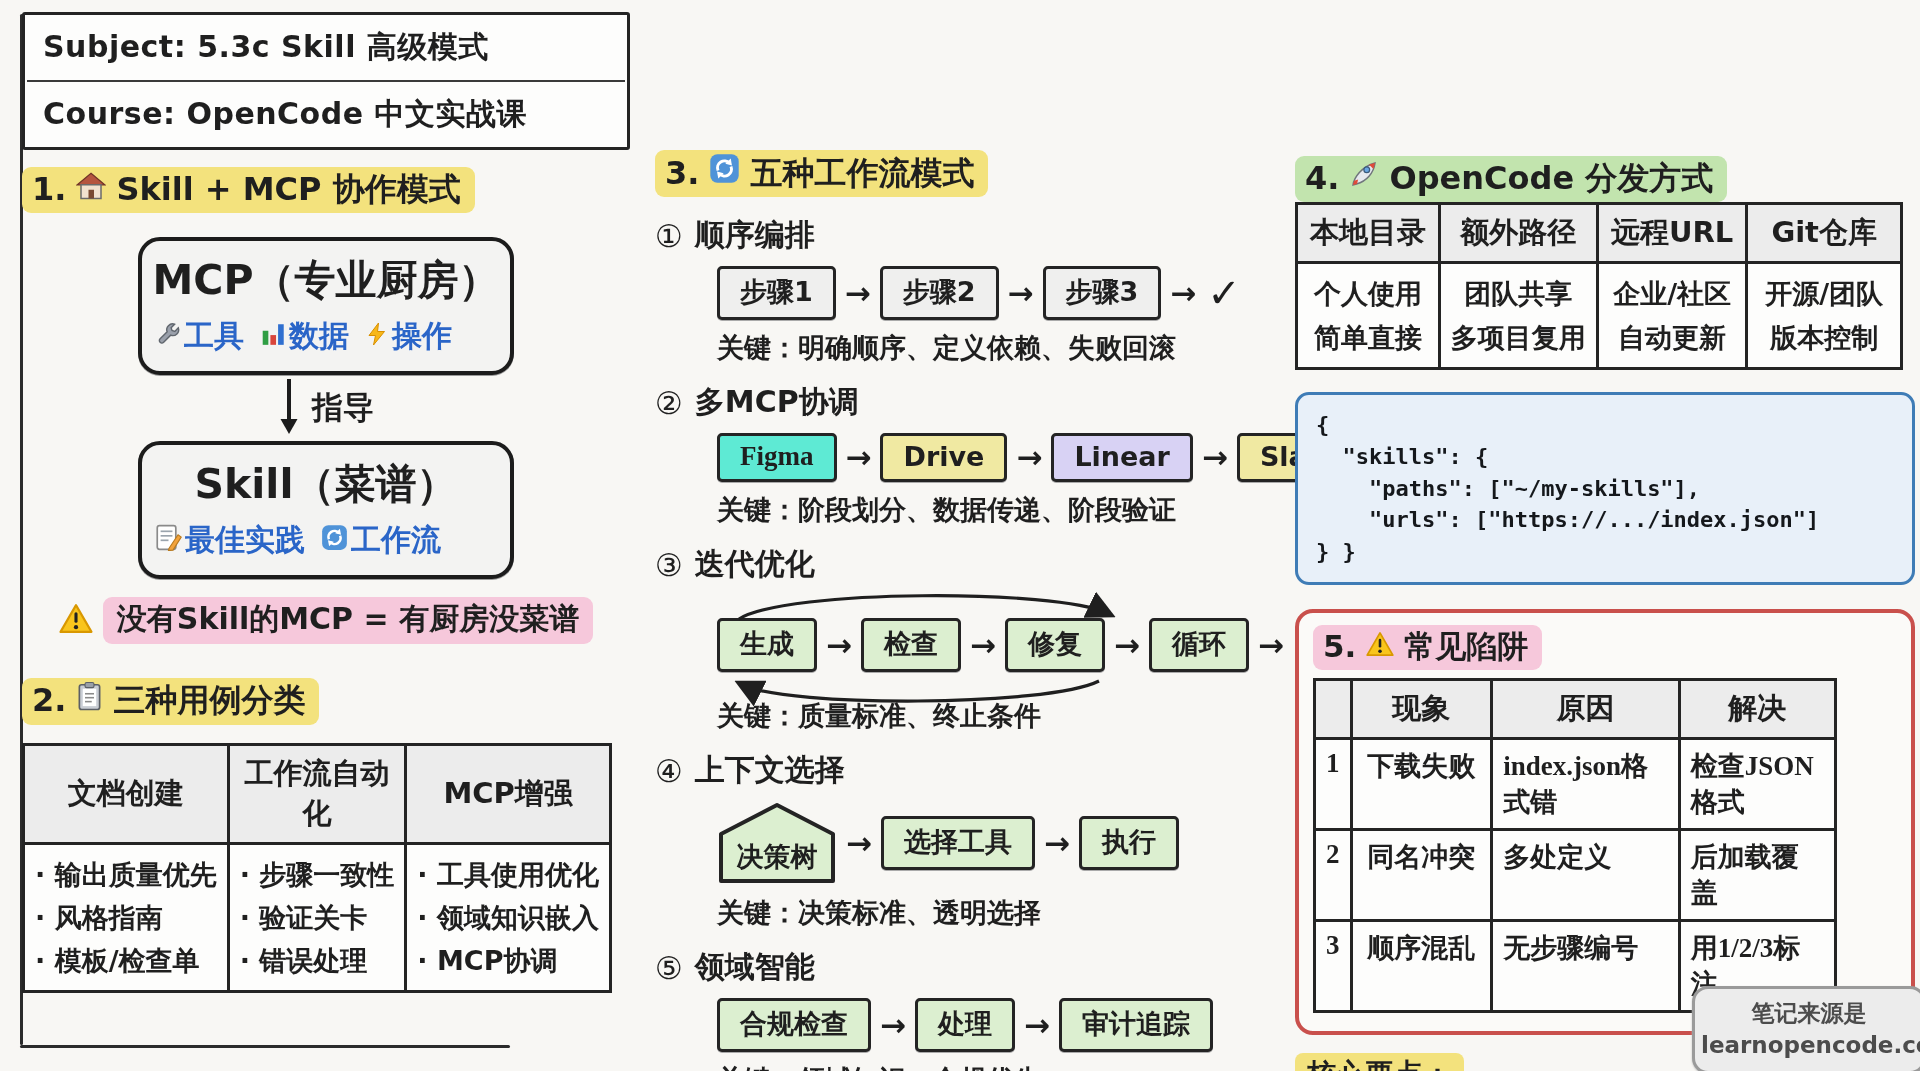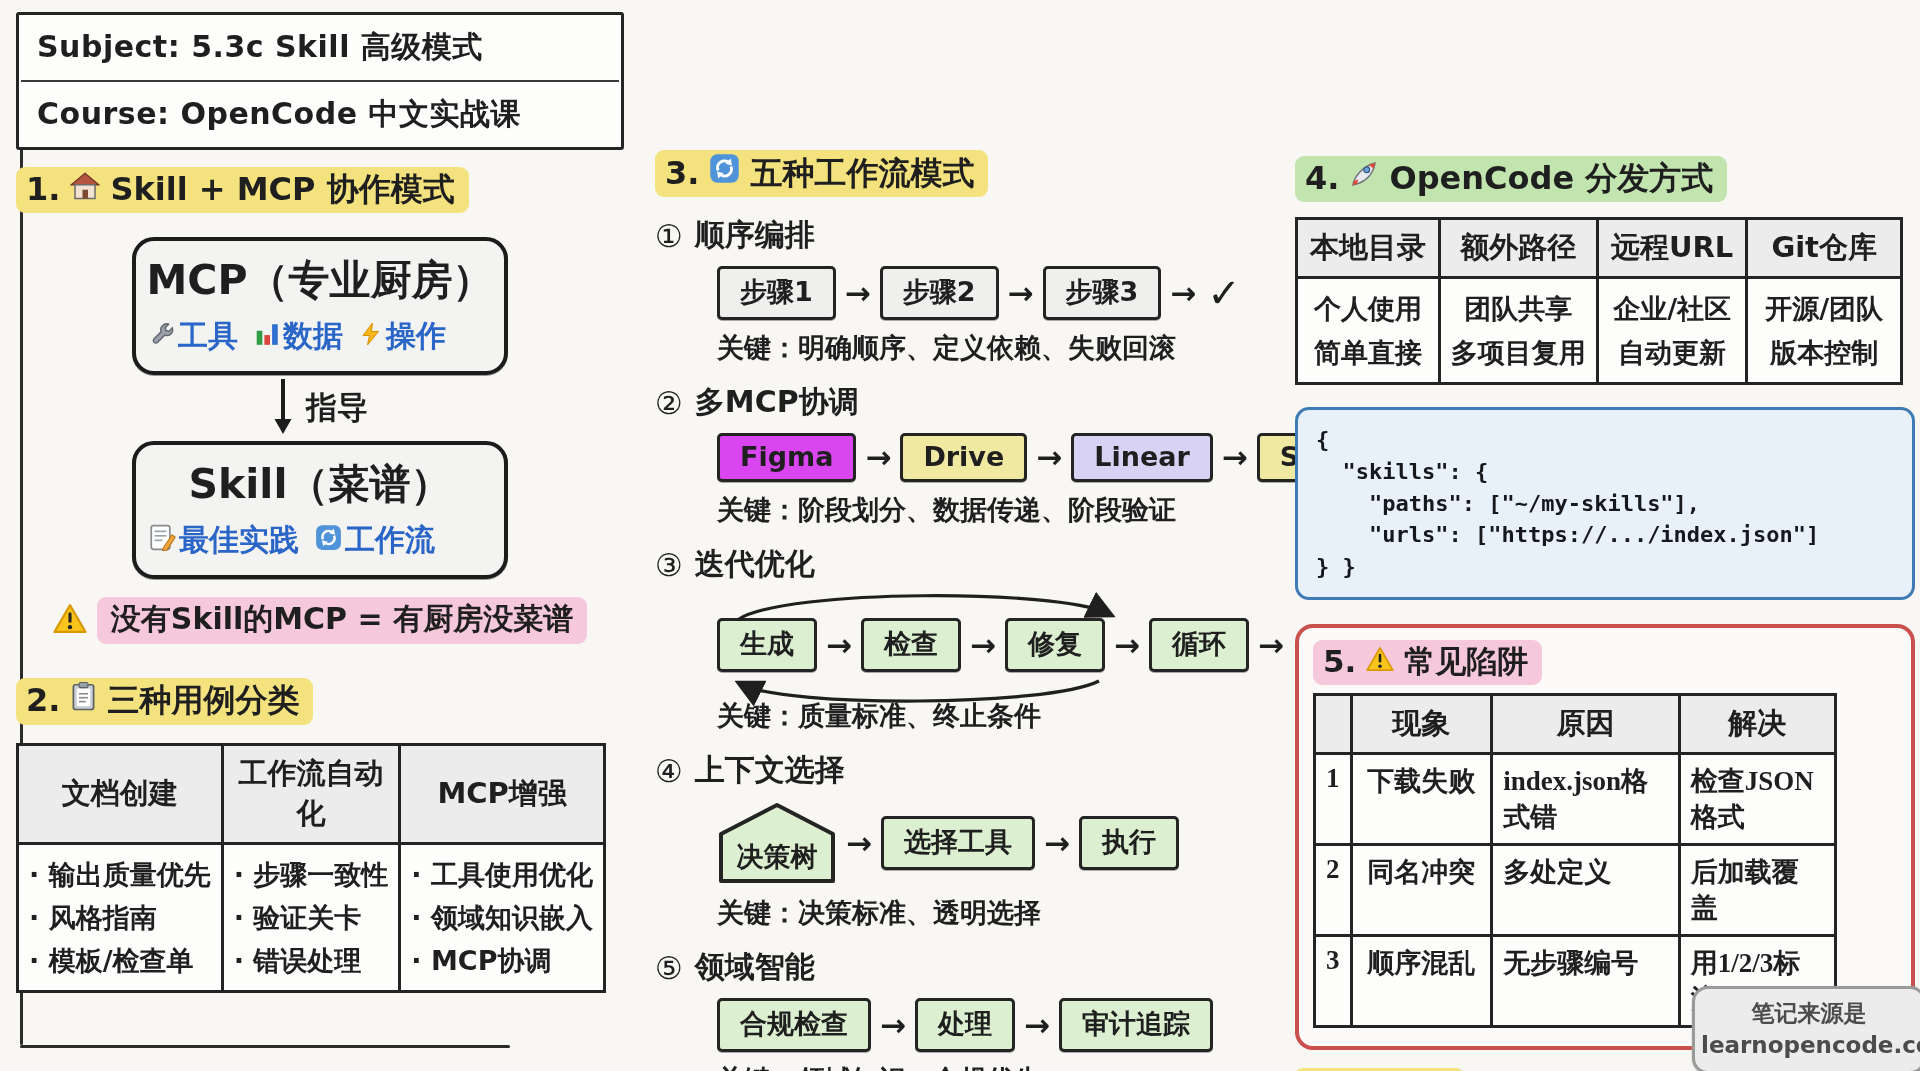--- a/index.html
+++ b/index.html
@@ -5,21 +5,21 @@
   html,body{margin:0;padding:0;}
   body{background:#e9e9e9;}
   #canvas{position:relative;width:1920px;height:1071px;background:#f8f7f4;overflow:hidden;
           font-family:"DejaVu Sans",sans-serif;color:#1f1f1f;font-weight:bold;}
 
   
   .frame-v{position:absolute;left:20px;top:14px;width:3px;height:1031px;background:#2b2b2b;border-radius:2px;}
   .frame-b{position:absolute;left:20px;top:1045px;width:490px;height:3px;background:#2b2b2b;border-radius:2px;}
 
   .col{position:absolute;}
-  #col-left{left:16px;top:12px;width:608px;}
+  #col-left{left:22px;top:12px;width:608px;}
   #col-mid{left:655px;top:150px;width:610px;}
   #col-right{left:1295px;top:156px;width:620px;}
 
   
   .hdr{border:3px solid #242424;border-radius:3px;background:#fdfdfc;}
   .hdr-row{font-size:30px;padding:12px 18px;letter-spacing:0.5px;}
   .hdr-divider{height:2px;background:#3a3a3a;margin:0 2px;}
 
   
   .stitle{display:inline-flex;align-items:center;gap:10px;font-size:32px;padding:3px 14px 5px 10px;border-radius:9px;line-height:1.2;}
@@ -48,21 +48,21 @@
   .cell-lines div{line-height:1.6;white-space:nowrap;}
   .tc{text-align:center;}
 
   
   .pat{margin-bottom:16px;}
   .pat-h{font-size:30px;display:flex;align-items:center;gap:12px;margin-bottom:10px;}
   .pat-h .cnum{font-size:31px;font-weight:normal;}
   .flowrow{display:flex;align-items:center;gap:9px;margin-left:62px;}
   .fnode{font-size:27px;padding:5px 20px 7px;border:3.5px solid #242424;border-radius:5px;white-space:nowrap;box-shadow:0 1px 0 #aaa;}
   .n-gray{background:#efefee;}
-  .n-blue{background:#d946ef;}
+  .n-blue{background:#5eead4;font-family:Liberation Serif, serif;}
   .n-yellow{background:#f0e9a2;}
   .n-purple{background:#d8d2f4;}
   .n-green{background:#dcefd0;}
   .farrow::before{content:"→";}
   .farrow{font-size:31px;line-height:1;}
   .check{font-size:40px;line-height:1;margin-left:2px;}
   .keyline{font-size:27px;margin:10px 0 0 62px;white-space:nowrap;}
 
   
   .loopwrap{position:relative;display:inline-block;padding:23px 0 24px;margin-left:62px;}
@@ -368,21 +368,21 @@
               <path d="M3.2 20.8c.9-6 6.8-14.6 17.6-17.6-1 8-6.8 14.6-14.8 16.8z" fill="#e6e8ee" stroke="#70757c" stroke-width="1.2"></path>
               <circle cx="14.2" cy="8.6" r="2.3" fill="#69a6e2" stroke="#3a5a7c" stroke-width="1"></circle>
               <path d="M3.2 20.8l3.2-.9.9-3.6-3.2 1z" fill="#e04b3a"></path>
               <path d="M20.8 3.2l-4.8 1.2 3.5 3.6z" fill="#e04b3a"></path>
             </svg>
         </span>
         <span>OpenCode 分发方式</span>
       </span>
     </div>
 
-    <table class="hd tc" style="margin-top:15px;width:608px;">
+    <table class="hd tc" style="width:608px;">
       <tbody>
           <tr>
         <th style="width:24%;">本地目录</th>
         <th style="width:25%;">额外路径</th>
         <th style="width:25%;">远程URL</th>
         <th style="width:26%;">Git仓库</th>
       </tr>
       <tr>
         <td class="cell-lines tc">
           <div>个人使用</div>

